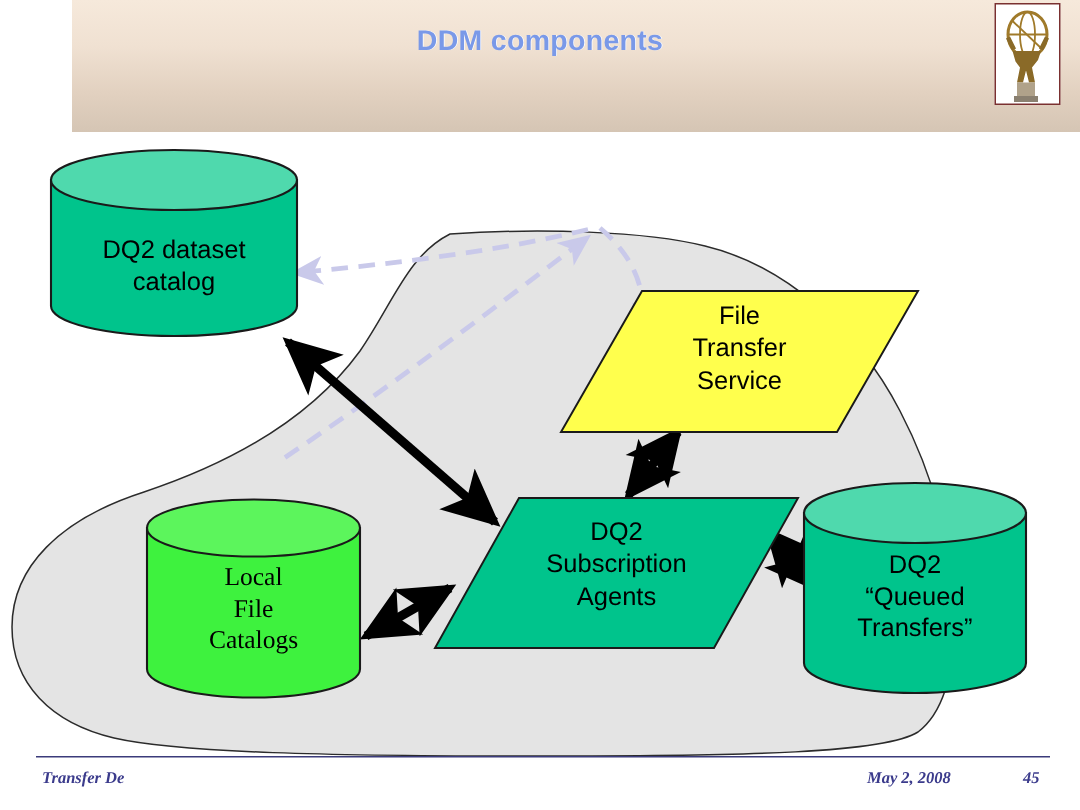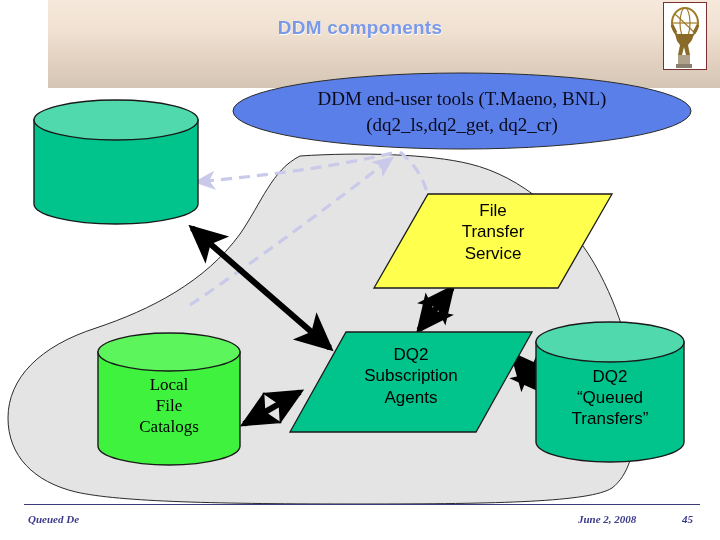--- a/index.html
+++ b/index.html
@@ -188,27 +188,20 @@
              C 624 170, 636 218, 636 268
              C 636 300, 628 326, 612 338
              C 590 352, 500 354, 360 354
              C 220 354, 120 352, 76 342
              C 34 332, 8 306, 8 268
              C 8 228, 40 196, 96 178
              C 150 160, 205 132, 240 84
              C 262 52, 272 20, 300 6 Z" fill="#e4e4e4" stroke="#2b2b2b" stroke-width="1"></path>
   </svg>
 
-  <div class="blue-ellipse">
-    <svg class="blue-ellipse-svg" width="460" height="78" viewBox="0 0 460 78">
-      <ellipse cx="230" cy="39" rx="229" ry="38" fill="#5b7fe8" stroke="#2a2a2a" stroke-width="1"></ellipse>
-    </svg>
-    <div class="blue-ellipse-text">DDM end-user tools (T.Maeno, BNL)
-(dq2_ls,dq2_get, dq2_cr)</div>
-  </div>
 
   <svg class="connectors" viewBox="0 0 720 540">
     <defs>
       <marker id="solidHead" markerWidth="7" markerHeight="7" refX="5.6" refY="3.2" orient="auto" markerUnits="strokeWidth">
         <path d="M0,0.2 L6.4,3.2 L0,6.2 L1.5,3.2 Z" fill="#000000"></path>
       </marker>
       <marker id="solidTail" markerWidth="7" markerHeight="7" refX="0.8" refY="3.2" orient="auto" markerUnits="strokeWidth">
         <path d="M6.4,0.2 L0,3.2 L6.4,6.2 L4.9,3.2 Z" fill="#000000"></path>
       </marker>
       <marker id="dashHeadA" markerWidth="8" markerHeight="8" refX="6" refY="3.4" orient="auto" markerUnits="strokeWidth">
@@ -229,20 +222,22 @@
     <line x1="419" y1="330" x2="452" y2="288" stroke="#000000" stroke-width="6" marker-start="url(#solidTail)" marker-end="url(#solidHead)"></line>
 
     <line x1="513" y1="355" x2="545" y2="392" stroke="#000000" stroke-width="6" marker-start="url(#solidTail)" marker-end="url(#solidHead)"></line>
   </svg>
 
   <div class="cyl" style="left:32px; top:98px; width:168px; height:128px;">
     <svg class="cyl-svg" width="168" height="128" viewBox="0 0 168 128">
       <path d="M 2 22 L 2 106 A 82 20 0 0 0 166 106 L 166 22 Z" fill="#00c48c" stroke="#1a1a1a" stroke-width="1.4"></path>
       <ellipse cx="84" cy="22" rx="82" ry="20" fill="#4fd9ad" stroke="#1a1a1a" stroke-width="1.4"></ellipse>
     </svg>
+    <div class="cyl-label" style="top:58px;">DQ2 dataset
+catalog</div>
   </div>
 
   <div class="cyl" style="left:96px; top:330px; width:146px; height:138px;font-family:Liberation Serif, serif;">
     <svg class="cyl-svg" width="146" height="138" viewBox="0 0 146 138">
       <path d="M 2 22 L 2 116 A 71 19 0 0 0 144 116 L 144 22 Z" fill="#3ef23e" stroke="#1a1a1a" stroke-width="1.4"></path>
       <ellipse cx="73" cy="22" rx="71" ry="19" fill="#5cf55c" stroke="#1a1a1a" stroke-width="1.4"></ellipse>
     </svg>
     <div class="cyl-label" style="top:44px;">Local
 File
 Catalogs</div>
@@ -270,17 +265,17 @@
   <div class="para" style="left:288px; top:330px; width:246px; height:104px;">
     <svg class="para-svg" width="246" height="104" viewBox="0 0 246 104">
       <path d="M 58 2 L 244 2 L 188 102 L 2 102 Z" fill="#00c48c" stroke="#1a1a1a" stroke-width="1.3"></path>
     </svg>
     <div class="para-label" style="top:14px;">DQ2
 Subscription
 Agents</div>
   </div>
 
   <div class="footer-rule"></div>
-  <div class="footer-text footer-author">Queued De</div>
-  <div class="footer-text footer-date">June 2, 2008</div>
+  <div class="footer-text footer-author">Transfer De</div>
+  <div class="footer-text footer-date">May 2, 2008</div>
   <div class="footer-text footer-page">45</div>
 
 </div>
 
 </body></html>

